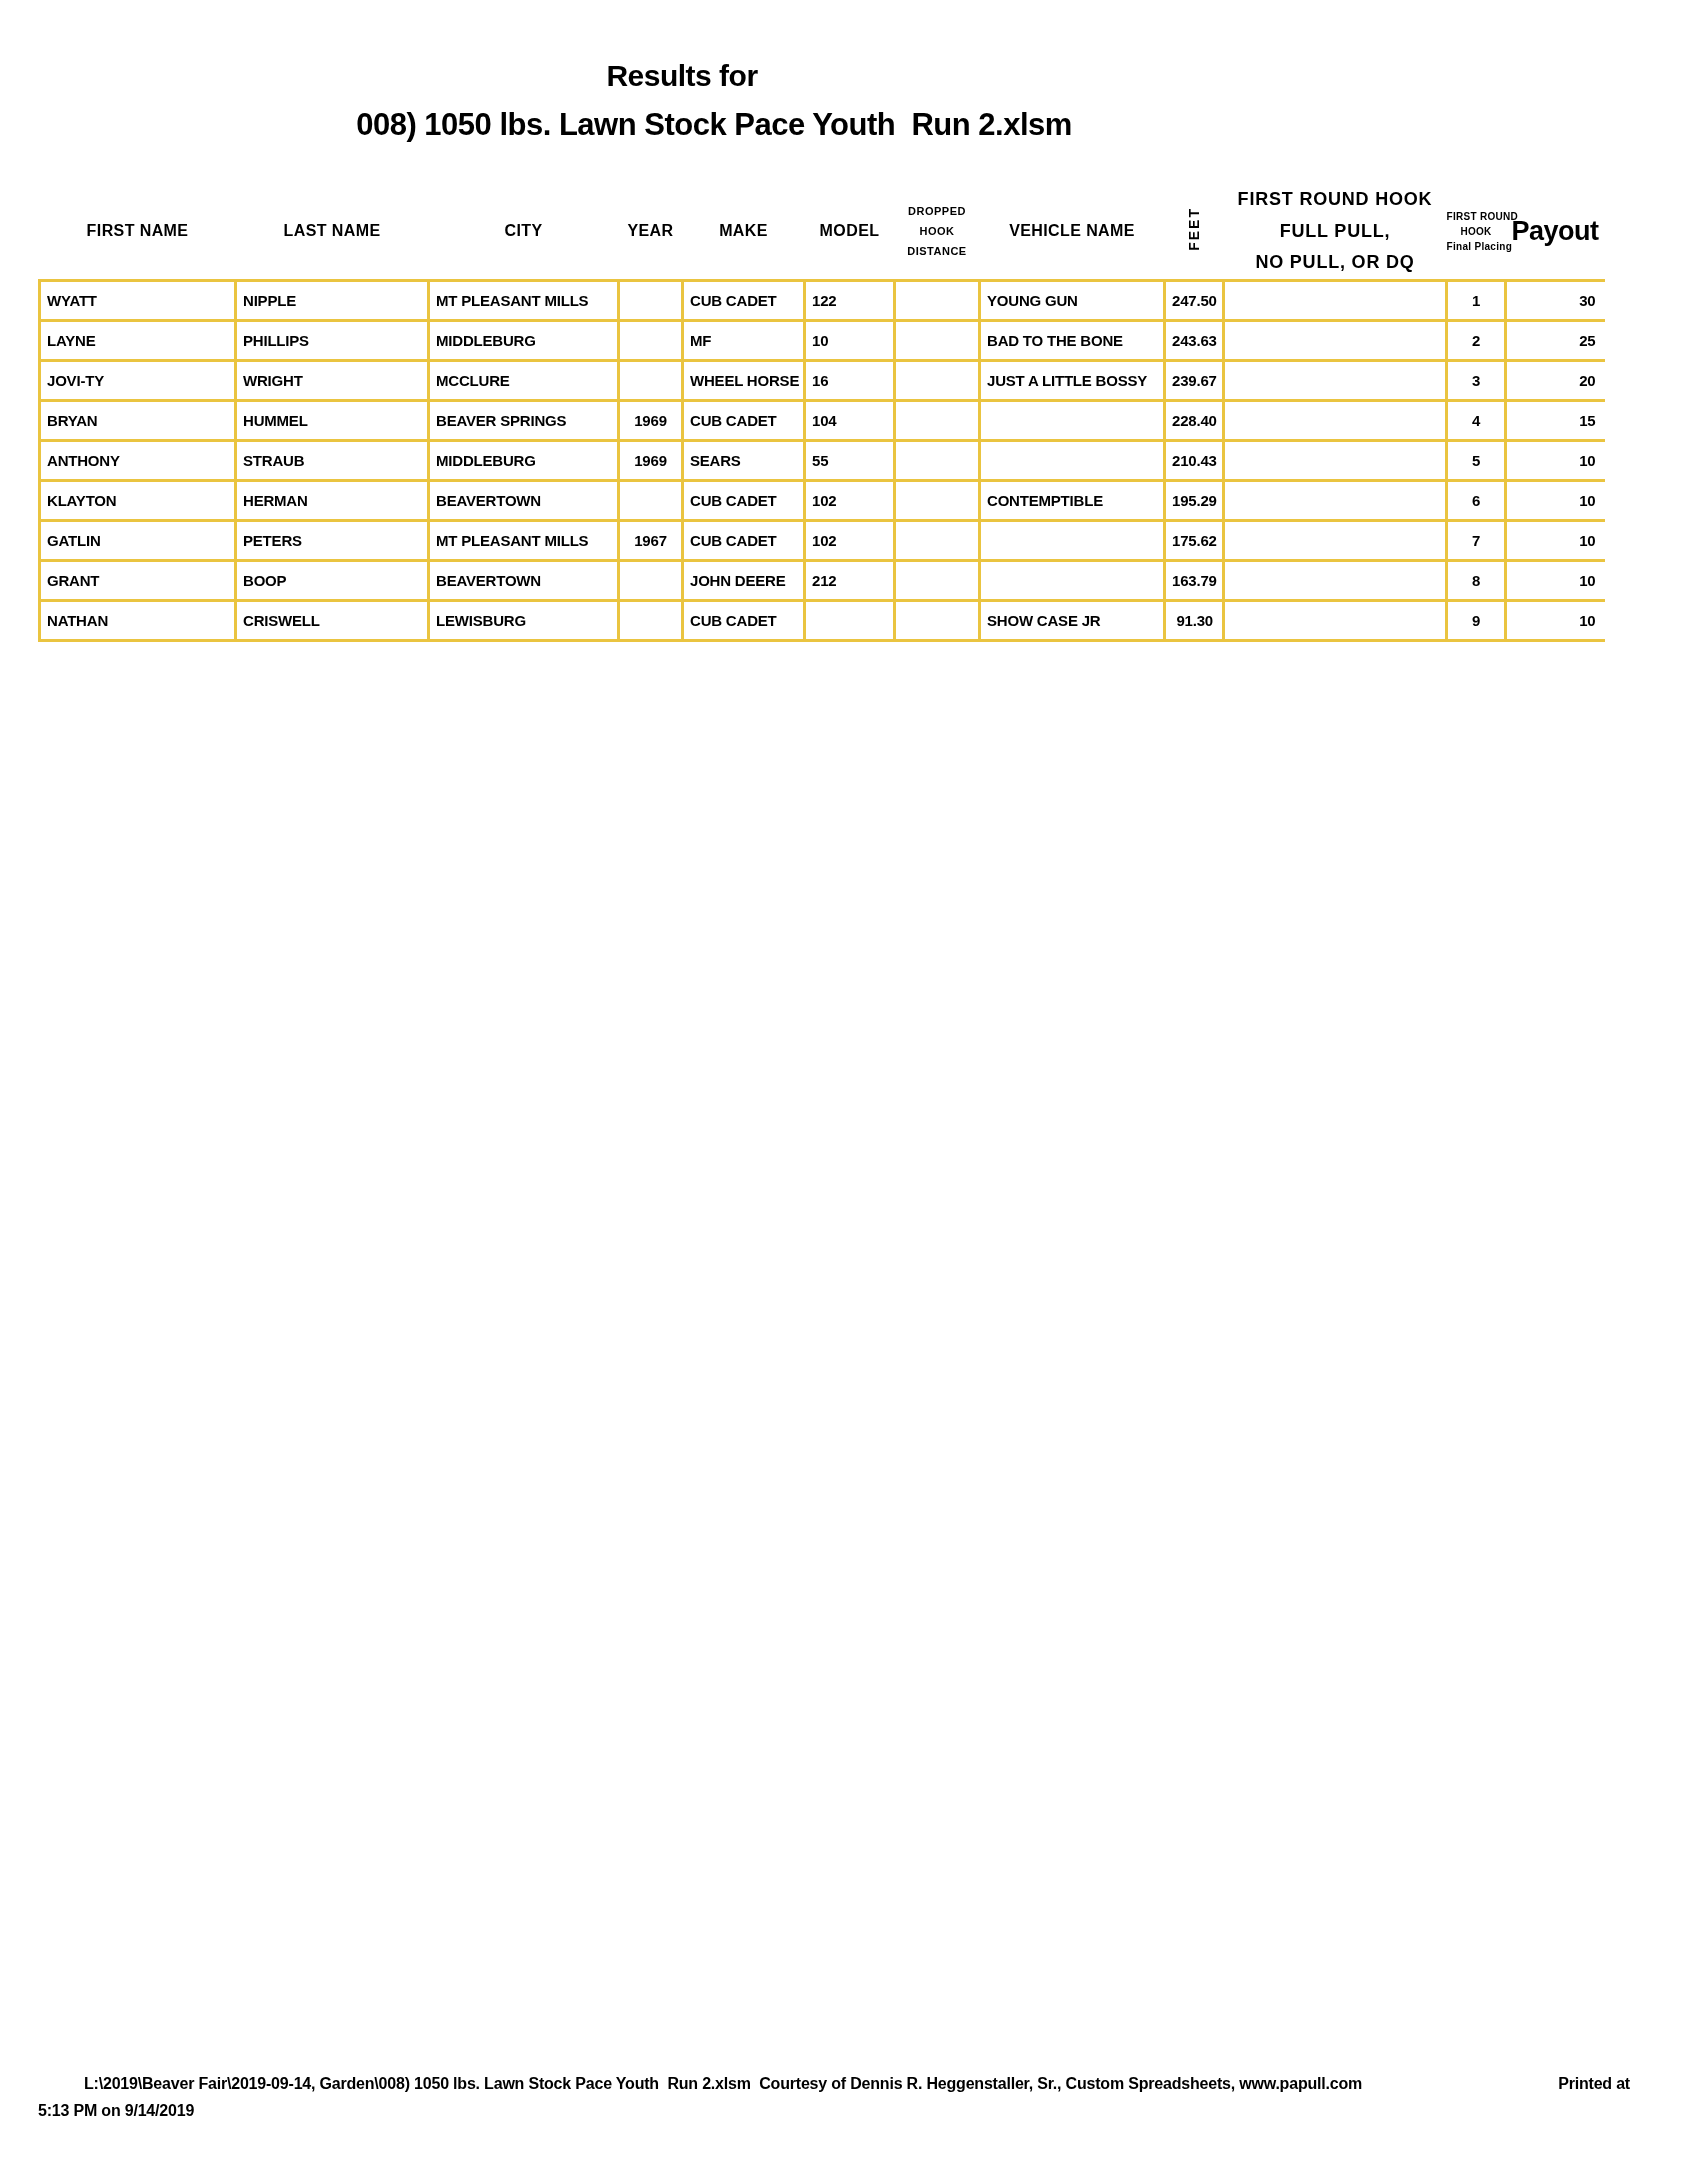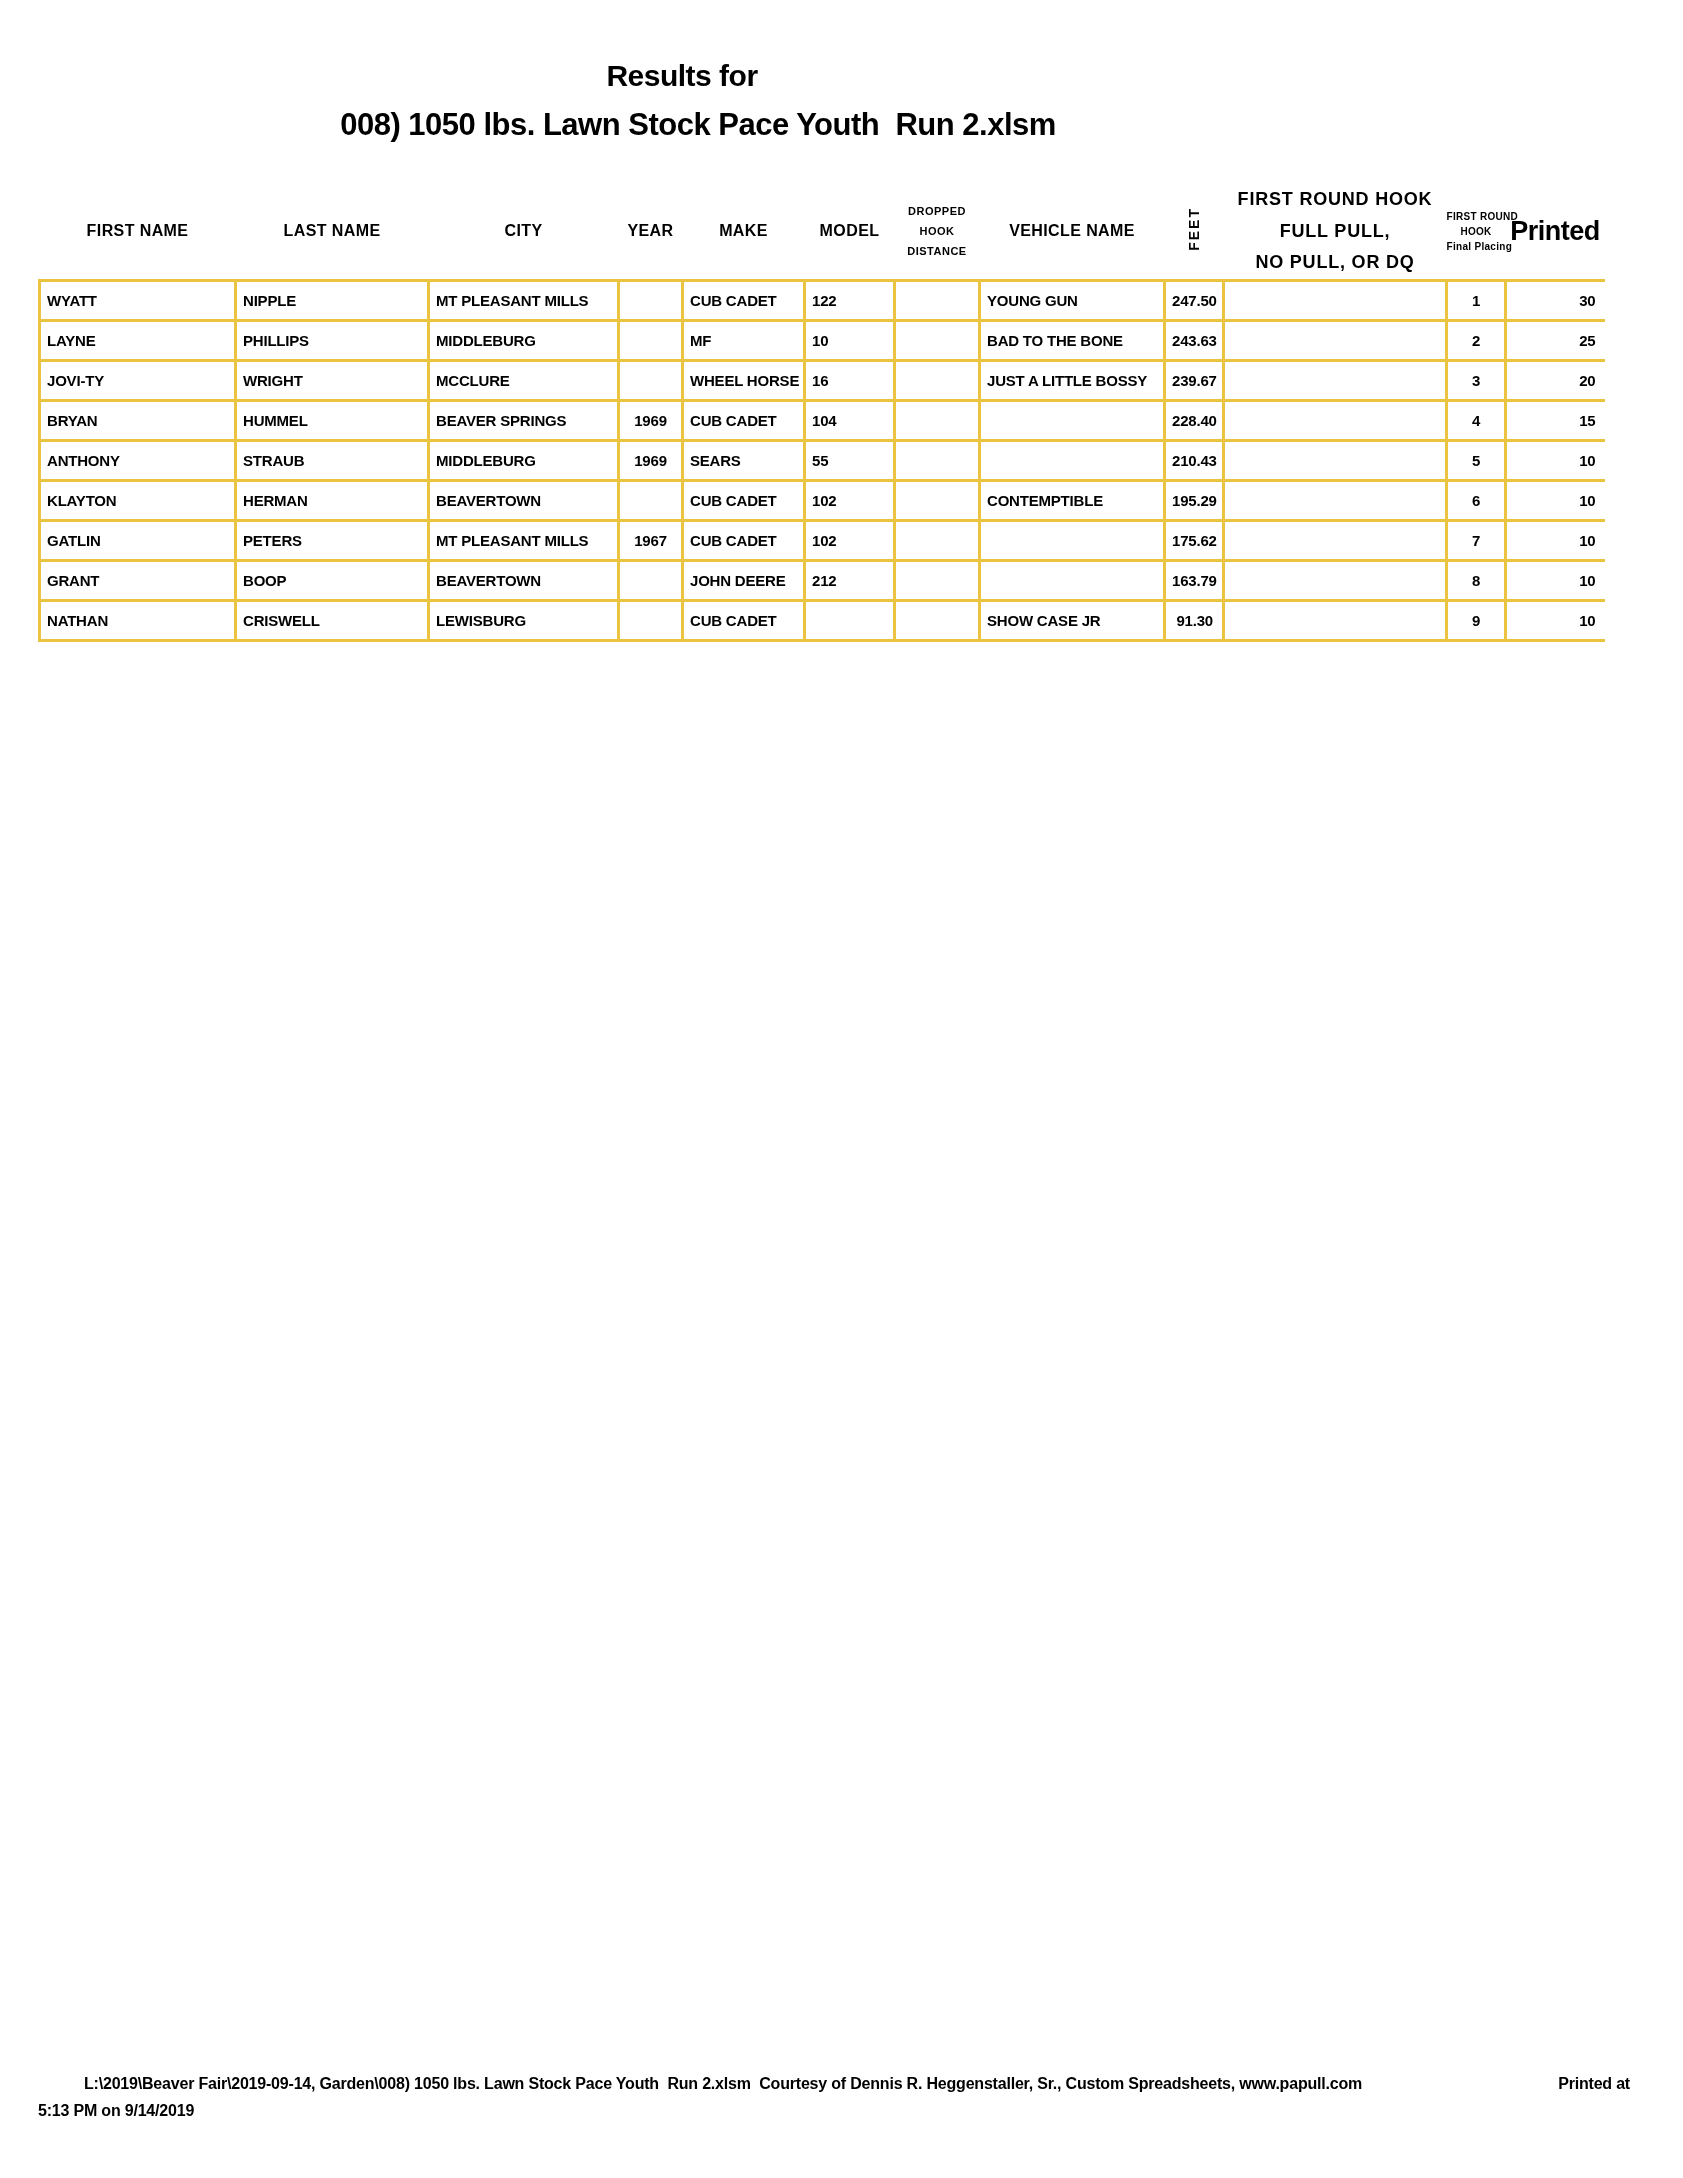--- a/index.html
+++ b/index.html
@@ -5,21 +5,21 @@
   html,body { margin:0; padding:0; }
   body {
     width:1683px; height:2178px; background:#ffffff; position:relative;
     font-family:"Liberation Sans", sans-serif; color:#000;
   }
   .title-line1 {
     position:absolute; top:59px; left:0; width:1364px; text-align:center;
     font-size:30px; font-weight:bold; white-space:pre; letter-spacing:-0.5px;
   }
   .title-line2 {
-    position:absolute; top:107px; left:0; width:1396px; text-align:center;
+    position:absolute; top:107px; left:16px; width:1396px; text-align:center;
     font-size:31px; font-weight:bold; white-space:pre; letter-spacing:-0.5px;
   }
   table.results {
     position:absolute; left:38px; top:184px;
     border-collapse:collapse; table-layout:fixed; width:1566px;
   }
   thead th {
     border:none; vertical-align:middle; text-align:center; height:71px;
     font-size:16px; font-weight:bold; letter-spacing:0.4px; padding:0;
     white-space:nowrap; overflow:visible;
@@ -92,21 +92,21 @@
       <th class="mid3">
         <div>FIRST ROUND HOOK</div>
         <div>FULL PULL,</div>
         <div>NO PULL, OR DQ</div>
       </th>
       <th class="tiny3">
         <div>FIRST ROUND</div>
         <div>HOOK</div>
         <div>Final Placing</div>
       </th>
-      <th class="payout-h">Printed</th>
+      <th class="payout-h">Payout</th>
     </tr>
   </thead>
   <tbody>
       <tr>
         <td>WYATT</td>
         <td>NIPPLE</td>
         <td>MT PLEASANT MILLS</td>
         <td></td>
         <td>CUB CADET</td>
         <td>122</td>

